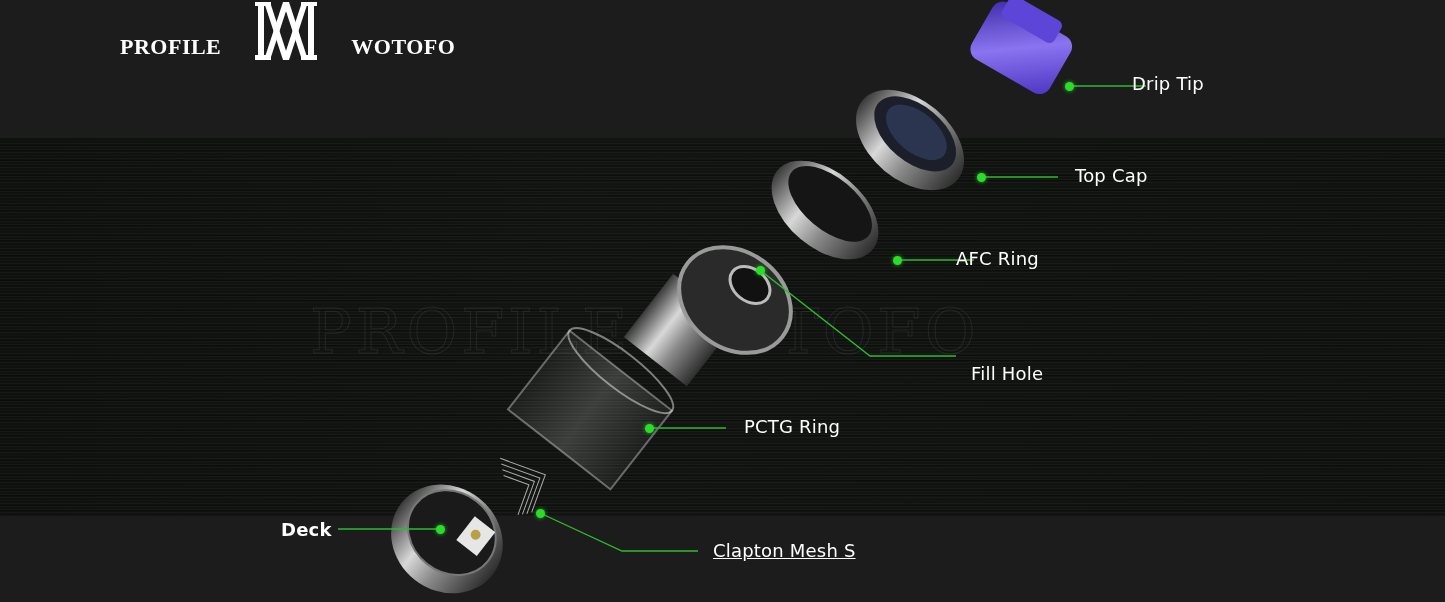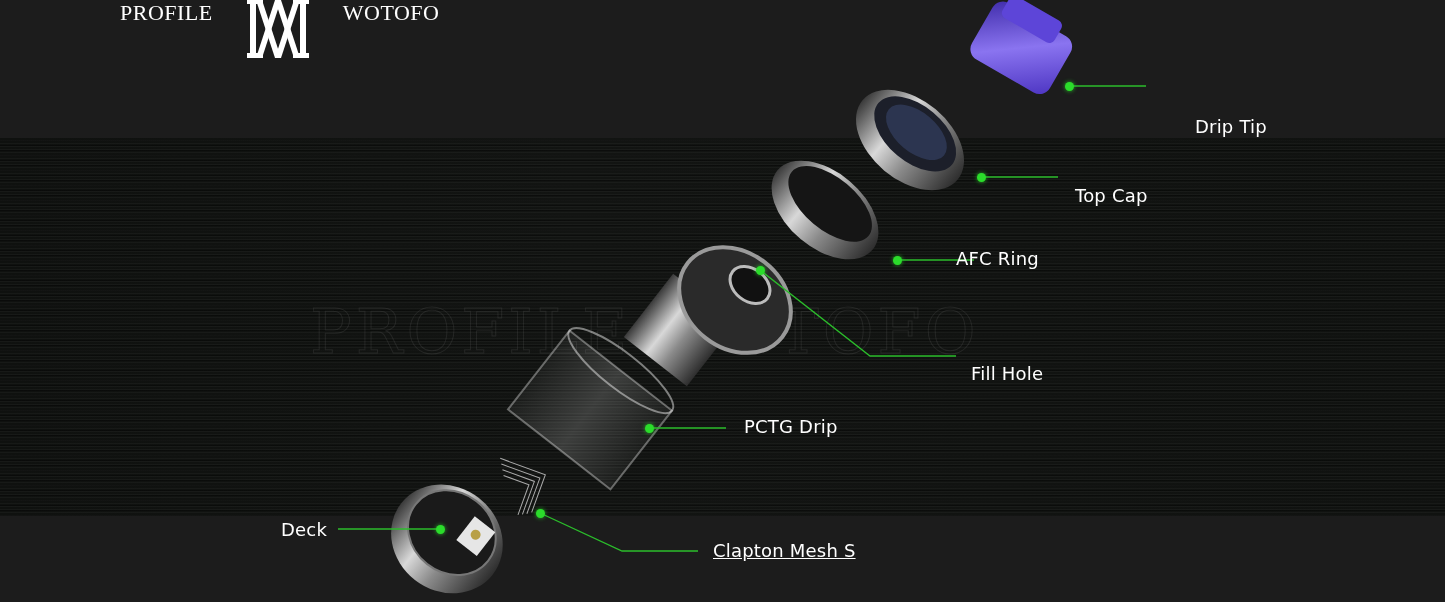--- a/index.html
+++ b/index.html
@@ -7,21 +7,21 @@
   .top-band { position:absolute; left:0; top:0; width:1445px; height:138px; background:#1c1c1c; }
   .bottom-band { position:absolute; left:0; top:516px; width:1445px; height:86px; background:#1c1c1c; }
   .texture-band { position:absolute; left:0; top:138px; width:1445px; height:378px;
     background:
       repeating-linear-gradient(0deg, rgba(255,255,255,0.035) 0px, rgba(255,255,255,0.035) 1px, transparent 1px, transparent 3px),
       repeating-linear-gradient(0deg, rgba(0,0,0,0.35) 0px, rgba(0,0,0,0.35) 1px, transparent 1px, transparent 5px),
       linear-gradient(90deg, #0f110f 0%, #121412 40%, #101210 100%);
   }
   .watermark { position:absolute; left:310px; top:295px; font-family:"DejaVu Serif", serif; font-size:62px; letter-spacing:4px;
     color:transparent; -webkit-text-stroke:1px rgba(120,120,120,0.18); white-space:nowrap; }
-  .brand { position:absolute; top:0; left:120px; height:60px; display:flex; align-items:flex-start; gap:32px; }
+  .brand { position:absolute; top:0; left:120px; height:60px; display:flex; align-items:flex-end; gap:32px;font-weight:bold; }
   .brand-word { font-family:"Liberation Serif", serif; color:#ffffff; font-size:22px; letter-spacing:0.5px; }
   .brand-mark { width:66px; height:58px; }
   .label { position:absolute; color:#ffffff; font-family:"DejaVu Sans", sans-serif; font-size:18px; letter-spacing:0.2px; white-space:nowrap; }
   .dot { position:absolute; width:9px; height:9px; border-radius:50%; background:#2bdc2b; box-shadow:0 0 4px rgba(43,220,43,0.8); }
   svg.callouts { position:absolute; left:0; top:0; }
 </style>
 </head>
 <body>
 
 <div class="top-band"></div>
@@ -122,19 +122,19 @@
 </svg>
 
 <span class="dot" style="left:1065px;top:82px;"></span>
 <span class="dot" style="left:977px;top:173px;"></span>
 <span class="dot" style="left:893px;top:256px;"></span>
 <span class="dot" style="left:756px;top:266px;"></span>
 <span class="dot" style="left:645px;top:424px;"></span>
 <span class="dot" style="left:536px;top:509px;"></span>
 <span class="dot" style="left:436px;top:525px;"></span>
 
-<span class="label" style="left:1195px;top:73px;margin-top:43px;">Drip Tip</span>
-<span class="label" style="left:1075px;top:165px;margin-top:20px;">Top Cap</span>
+<span class="label" style="left:1132px;top:73px;">Drip Tip</span>
+<span class="label" style="left:1075px;top:165px;">Top Cap</span>
 <span class="label" style="left:956px;top:248px;">AFC Ring</span>
 <span class="label" style="left:971px;top:347px;margin-top:16px;">Fill Hole</span>
-<span class="label" style="left:744px;top:416px;">PCTG Drip</span>
+<span class="label" style="left:744px;top:416px;">PCTG Ring</span>
 <span class="label" style="left:713px;top:540px;text-decoration:underline;">Clapton Mesh S</span>
-<span class="label" style="left:281px;top:519px;">Deck</span>
+<span class="label" style="left:281px;top:519px;font-weight:bold;">Deck</span>
 
 </body></html>

